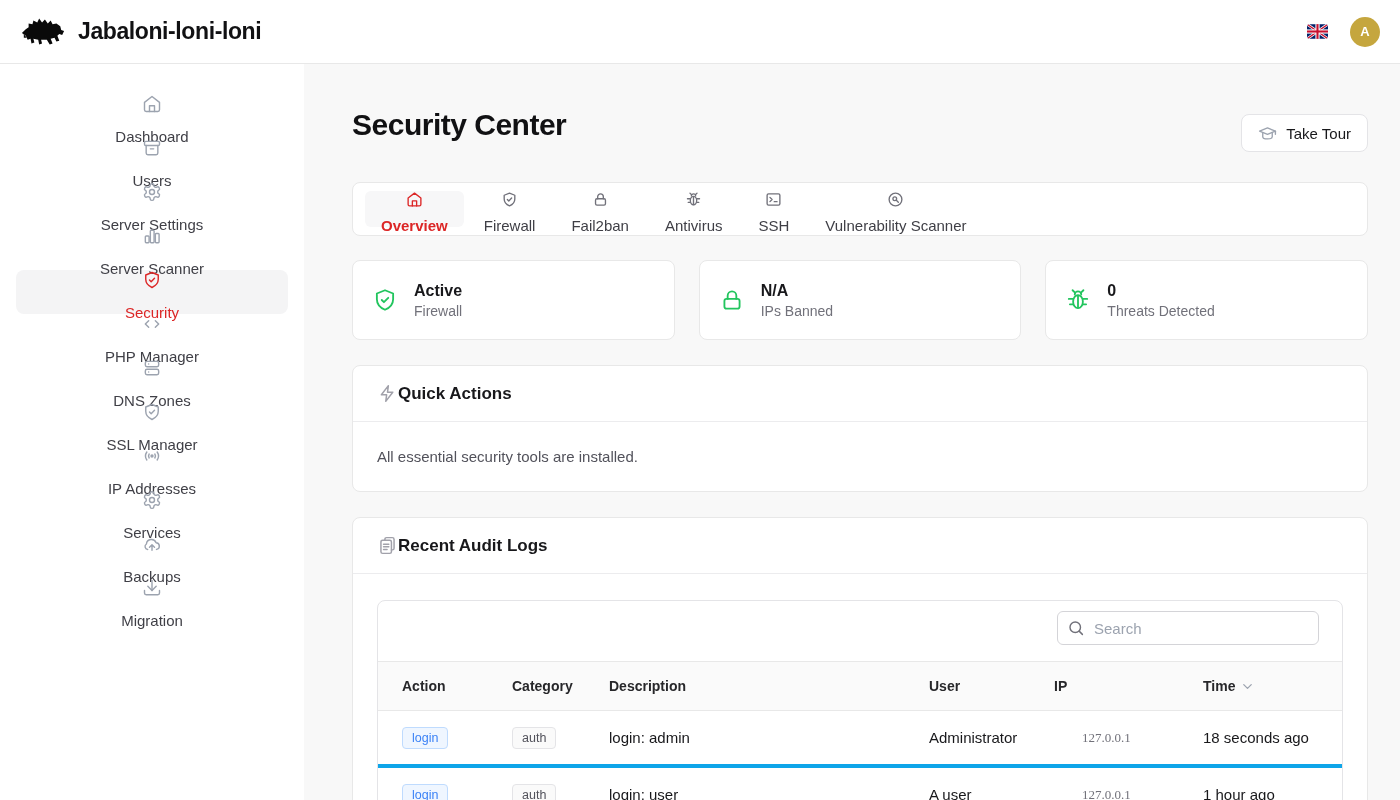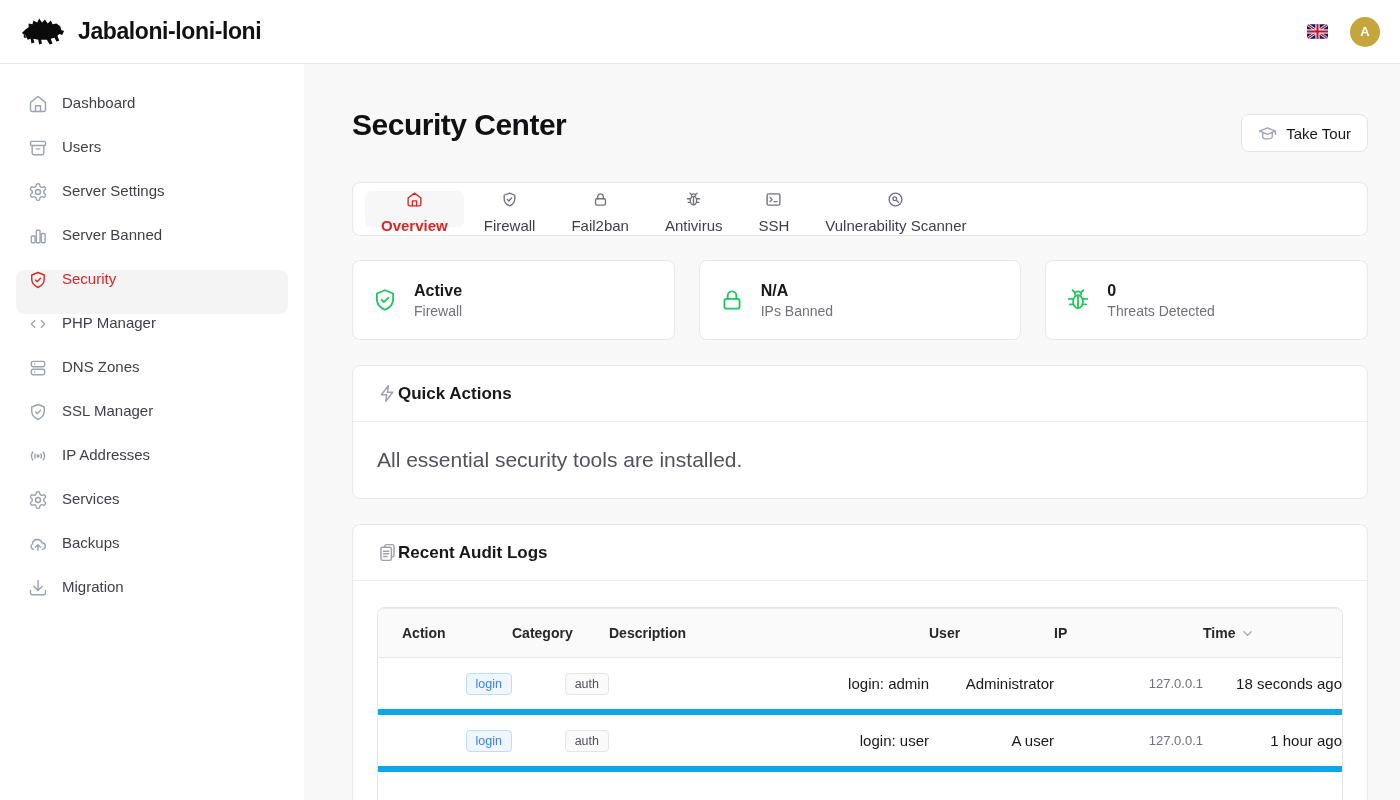--- a/index.html
+++ b/index.html
@@ -25,22 +25,22 @@
     display:flex; align-items:center; justify-content:center; cursor:pointer;
   }
 
   
   .shell { display:flex; height:736px; }
   .sidebar {
     width:304px; background:#fff; padding-top:30px; flex-shrink:0;
   }
   .side-item {
     height:44px; margin:0 16px; padding:0 12px; border-radius:8px;
-    display:flex; align-items:flex-start; gap:14px; cursor:pointer;
-    color:#3f3f46; font-size:15px; font-weight:500;
+    display:flex; align-items:center; gap:14px; cursor:pointer;
+    color:#3f3f46; font-size:15px; font-weight:500;flex-direction:column;
   }
   .side-item .ic { color:#9ca3af; }
   .side-item.active { background:#f4f4f5; color:#dc2626; }
   .side-item.active .ic { color:#dc2626; }
 
   .main { flex:1; padding:34px 32px 0 48px; }
 
   
   .page-head { display:flex; align-items:center; justify-content:space-between; }
   .page-title { font-size:30px; font-weight:800; letter-spacing:-0.5px; color:#111113; }
@@ -75,44 +75,44 @@
 
   
   .section { margin-top:25px; }
   .section-head {
     display:flex; align-items:center; padding:17px 24px;
     border-bottom:1px solid #ececee;
   }
   .section-head .ic { color:#a1a1aa; }
   .section-title { font-size:17px; font-weight:700; color:#18181b; }
   .section-body { padding:26px 24px; }
-  .muted-line { color:#52525b; font-size:21px; }
+  .muted-line { color:#52525b; font-size:15px; }
 
   
   .table-card { border:1px solid #e4e4e7; border-radius:8px; background:#fff; overflow:hidden; min-height:420px; }
   .search-row { display:flex; justify-content:flex-end; padding:10px 23px 16px; }
   .search-box { position:relative; width:262px; }
   .search-box input {
     width:100%; height:34px; border:1px solid #d4d4d8; border-radius:6px;
     padding:0 10px 0 36px; font-size:15px; color:#18181b; outline:none;
     font-family:"Liberation Sans","DejaVu Sans",sans-serif;
   }
   .search-box input::placeholder { color:#9ca3af; }
   .search-box .ic { position:absolute; left:10px; top:8px; color:#71717a; pointer-events:none; }
 
-  .tgrid { display:grid; grid-template-columns:110px 97px 320px 125px 149px 1fr; align-items:center; padding-left:24px;text-align:right; }
+  .tgrid { display:grid; grid-template-columns:110px 97px 320px 125px 149px 1fr; align-items:center; padding-left:24px; }
   .thead {
     height:50px; background:#fafafa;
     border-top:1px solid #e8e8e8; border-bottom:1px solid #e8e8e8;
   }
   .th { font-size:14px; font-weight:700; color:#27272a; display:flex; align-items:center; gap:5px; cursor:pointer; }
   .th .ic { color:#9ca3af; }
-  .trow { height:57px; border-bottom:6px solid #0ea5e9; }
+  .trow { height:57px; border-bottom:4px solid #0ea5e9; }
   .td { font-size:15px; color:#18181b; }
-  .td.ip { font-family:Liberation Sans, sans-serif; font-size:13px; color:#71717a; }
+  .td.ip { font-family:Liberation Serif, serif; font-size:13px; color:#71717a;margin-left:28px; }
   .badge {
     display:inline-block; padding:3px 9px; border-radius:4px; font-size:12.5px; font-weight:500;
   }
   .badge.blue { background:#eff6ff; border:1px solid #bfdbfe; color:#3b82f6; }
   .badge.gray { background:#fafafa; border:1px solid #e4e4e7; color:#52525b; }
 </style>
 </head>
 <body>
 
 <div class="topbar">
@@ -173,21 +173,21 @@
       <span>Server Settings</span>
     </div>
     <div class="side-item">
       <span class="ic">
           <svg width="20" height="20" viewBox="0 0 24 24" fill="none" stroke="currentColor" stroke-width="1.7" stroke-linecap="round" stroke-linejoin="round">
             <rect x="4" y="12" width="4.5" height="8" rx="1"></rect>
             <rect x="10" y="5" width="4.5" height="15" rx="1"></rect>
             <rect x="16" y="9" width="4.5" height="11" rx="1"></rect>
           </svg>
         </span>
-      <span>Server Banned</span>
+      <span>Server Scanner</span>
     </div>
     <div class="side-item active">
       <span class="ic">
           <svg width="20" height="20" viewBox="0 0 24 24" fill="none" stroke="currentColor" stroke-width="1.7" stroke-linecap="round" stroke-linejoin="round">
             <path d="M12 3l7.5 3v5.2c0 4.6-3.2 7.9-7.5 9.8-4.3-1.9-7.5-5.2-7.5-9.8V6z"></path>
             <path d="m9 12 2 2 4-4"></path>
           </svg>
         </span>
       <span>Security</span>
     </div>
@@ -396,20 +396,31 @@
             <svg width="21" height="21" viewBox="0 0 24 24" fill="none" stroke="currentColor" stroke-width="1.7" stroke-linecap="round" stroke-linejoin="round">
               <rect x="4.5" y="6" width="12" height="15" rx="2"></rect>
               <path d="M9 6V5a2 2 0 0 1 2-2h6.5a2 2 0 0 1 2 2v10a2 2 0 0 1-2 2h-1"></path>
               <path d="M7.5 10.5h6M7.5 13.5h6M7.5 16.5h4"></path>
             </svg>
           </span>
         <span class="section-title">Recent Audit Logs</span>
       </div>
       <div class="section-body">
         <div class="table-card">
+          <div class="search-row">
+            <div class="search-box">
+              <span class="ic">
+                  <svg width="18" height="18" viewBox="0 0 24 24" fill="none" stroke="currentColor" stroke-width="1.9" stroke-linecap="round" stroke-linejoin="round">
+                    <circle cx="11" cy="11" r="7"></circle>
+                    <path d="m16.5 16.5 4 4"></path>
+                  </svg>
+                </span>
+              <input type="text" placeholder="Search" style="">
+            </div>
+          </div>
           <div class="tgrid thead">
             <div class="th">
                 <span>Action</span>
               </div>
             <div class="th">
                 <span>Category</span>
               </div>
             <div class="th">
                 <span>Description</span>
               </div>

